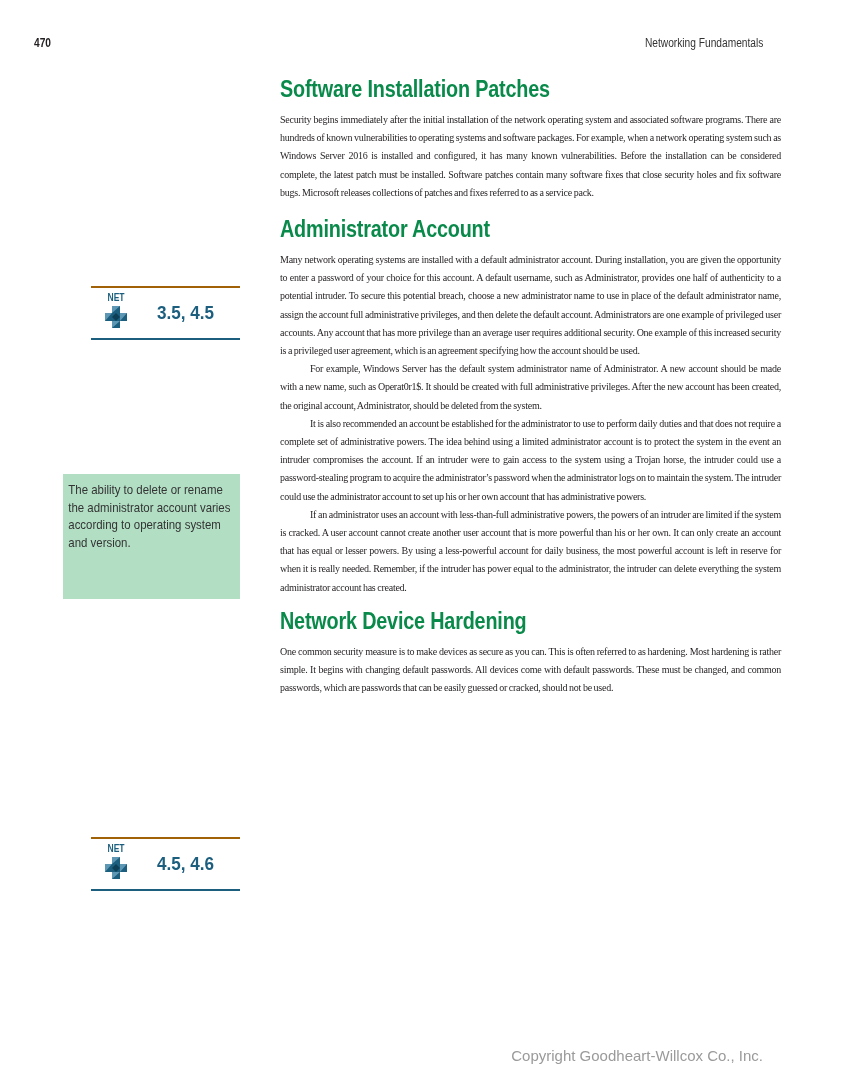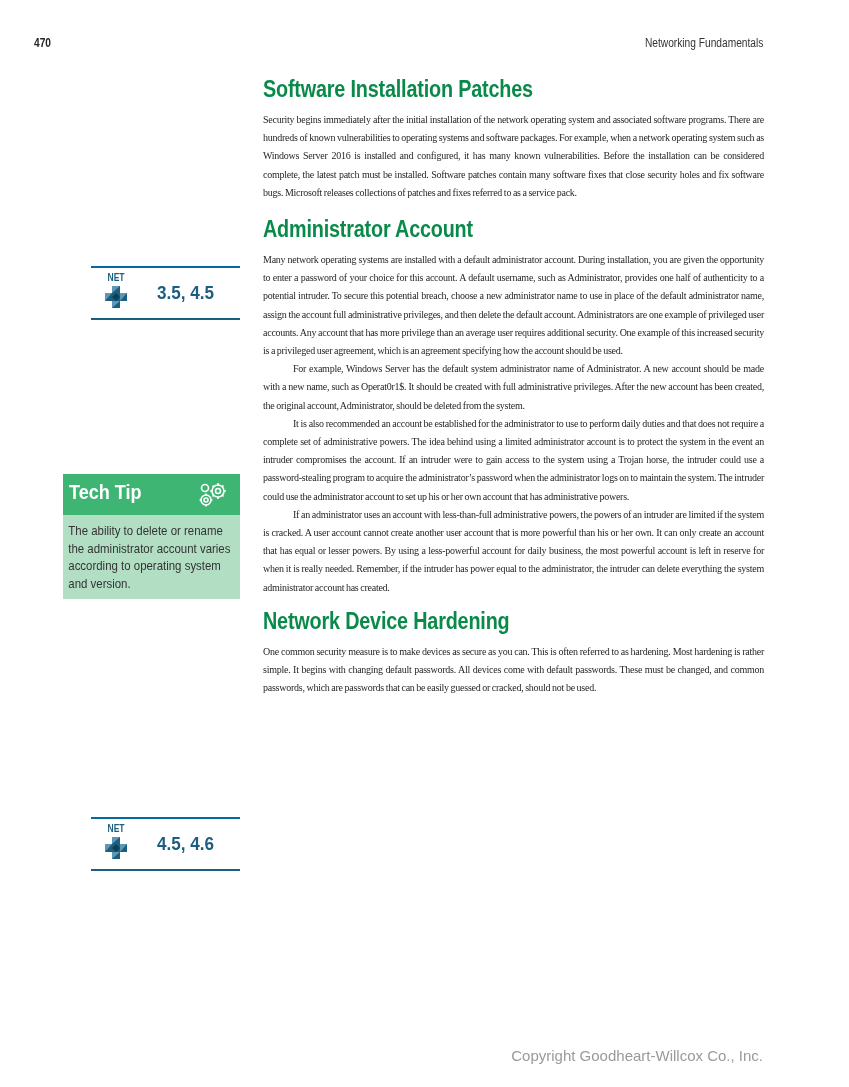--- a/index.html
+++ b/index.html
@@ -1,24 +1,24 @@
 <!DOCTYPE html>
 <html><head>
 <meta charset="utf-8">
 <style>
   html, body { margin:0; padding:0; background:#ffffff; }
   body { width:849px; height:1087px; position:relative; overflow:hidden; color:#231f20; }
   .page-num { position:absolute; left:34px; top:36px; font-family:"Liberation Sans", sans-serif; font-weight:bold; font-size:12px; transform:scaleX(0.85); transform-origin:left; }
   .running-head { position:absolute; right:86px; top:36px; font-family:"Liberation Sans", sans-serif; font-size:12px; color:#333; transform:scaleX(0.85); transform-origin:right; }
-  .main { position:absolute; left:263px; top:76px; width:501px; }
+  .main { position:absolute; left:280px; top:76px; width:501px; }
   h2 { font-family:"Liberation Sans", sans-serif; font-weight:bold; color:#0a8a4a; font-size:23px; margin:0 0 8px 0; transform:scaleX(0.86); transform-origin:left; white-space:nowrap; letter-spacing:-0.2px; }
   p { font-family:Liberation Serif, serif; font-size:10px; line-height:18.2px; margin:0; text-align:justify; hyphens:auto; letter-spacing:-0.25px; word-spacing:-0.5px; }
   p.indent { text-indent:30px; }
   .sec { margin-bottom:11px; }
-  .net-box { position:absolute; left:91px; width:149px; height:50px; border-top:2px solid #0369a1; border-bottom:2px solid #1b5e7e; }
+  .net-box { position:absolute; left:91px; width:149px; height:50px; border-top:2px solid #a16207; border-bottom:2px solid #1b5e7e;margin-top:20px; }
   .net-label { position:absolute; left:15px; top:4px; font-family:"Liberation Sans", sans-serif; font-weight:bold; font-size:10px; color:#1b5e7e; transform:scaleX(0.85); }
   .net-cross { position:absolute; left:14px; top:18px; width:22px; height:22px; }
   .net-nums { position:absolute; left:66px; top:14px; font-family:"Liberation Sans", sans-serif; font-weight:bold; font-size:19px; color:#1b5e7e; transform:scaleX(0.9); transform-origin:left; white-space:nowrap; }
   .tip { position:absolute; left:63px; top:474px; width:177px; height:125px; background:#b2dfc4; }
   .tip-head { height:41px; background:#3fb574; position:relative; }
   .tip-title { position:absolute; left:6px; top:6px; font-family:"Liberation Sans", sans-serif; font-weight:bold; color:#fff; font-size:21px; transform:scaleX(0.86); transform-origin:left; white-space:nowrap; }
   .tip-gears { position:absolute; right:10px; top:6px; width:34px; height:30px; }
   .tip-body { padding:7px 6px; font-family:"Liberation Sans", sans-serif; font-size:13px; line-height:17.5px; color:#333; transform:scaleX(0.88); transform-origin:left; width:195px; }
   .copyright { position:absolute; right:86px; top:1047px; font-family:"Liberation Sans", sans-serif; font-size:15px; color:#9a9a9a; }
 </style>
@@ -32,32 +32,20 @@
   <span class="net-label">NET</span>
   <svg class="net-cross" viewBox="0 0 22 22">
     <path d="M7 0h8v7h7v8h-7v7H7v-7H0V7h7z" fill="#1b5e7e"></path>
     <path d="M7 0h8L7 7z M0 7h7L0 15z M15 7l7 0-7 8z M7 15h8l-8 7z" fill="#5d97b3"></path>
     <path d="M11 7l4 4-4 4-4-4z" fill="#0d3f57"></path>
   </svg>
   <span class="net-nums">3.5, 4.5</span>
 </div>
 
 <div class="tip">
-  <div class="tip-head">
-    <span class="tip-title">Tech Tip</span>
-    <svg class="tip-gears" viewBox="0 0 34 30" fill="none" stroke="#fff" stroke-width="1.6">
-      <circle cx="22" cy="11" r="6"></circle>
-      <circle cx="22" cy="11" r="2.5"></circle>
-      <path d="M22 3v2M22 17v2M14 11h2M28 11h2M16.5 5.5l1.4 1.4M26.1 15.1l1.4 1.4M16.5 16.5l1.4-1.4M26.1 6.9l1.4-1.4"></path>
-      <circle cx="10" cy="20" r="5"></circle>
-      <circle cx="10" cy="20" r="2"></circle>
-      <path d="M10 13.5v2M10 24.5v2M3.5 20h2M14.5 20h2"></path>
-      <circle cx="9" cy="8" r="3.5"></circle>
-    </svg>
-  </div>
   <div class="tip-body">The ability to delete or rename the administrator account varies according to operating system and version.</div>
 </div>
 
 <div class="net-box" style="top:817px;">
   <span class="net-label">NET</span>
   <svg class="net-cross" viewBox="0 0 22 22">
     <path d="M7 0h8v7h7v8h-7v7H7v-7H0V7h7z" fill="#1b5e7e"></path>
     <path d="M7 0h8L7 7z M0 7h7L0 15z M15 7l7 0-7 8z M7 15h8l-8 7z" fill="#5d97b3"></path>
     <path d="M11 7l4 4-4 4-4-4z" fill="#0d3f57"></path>
   </svg>

